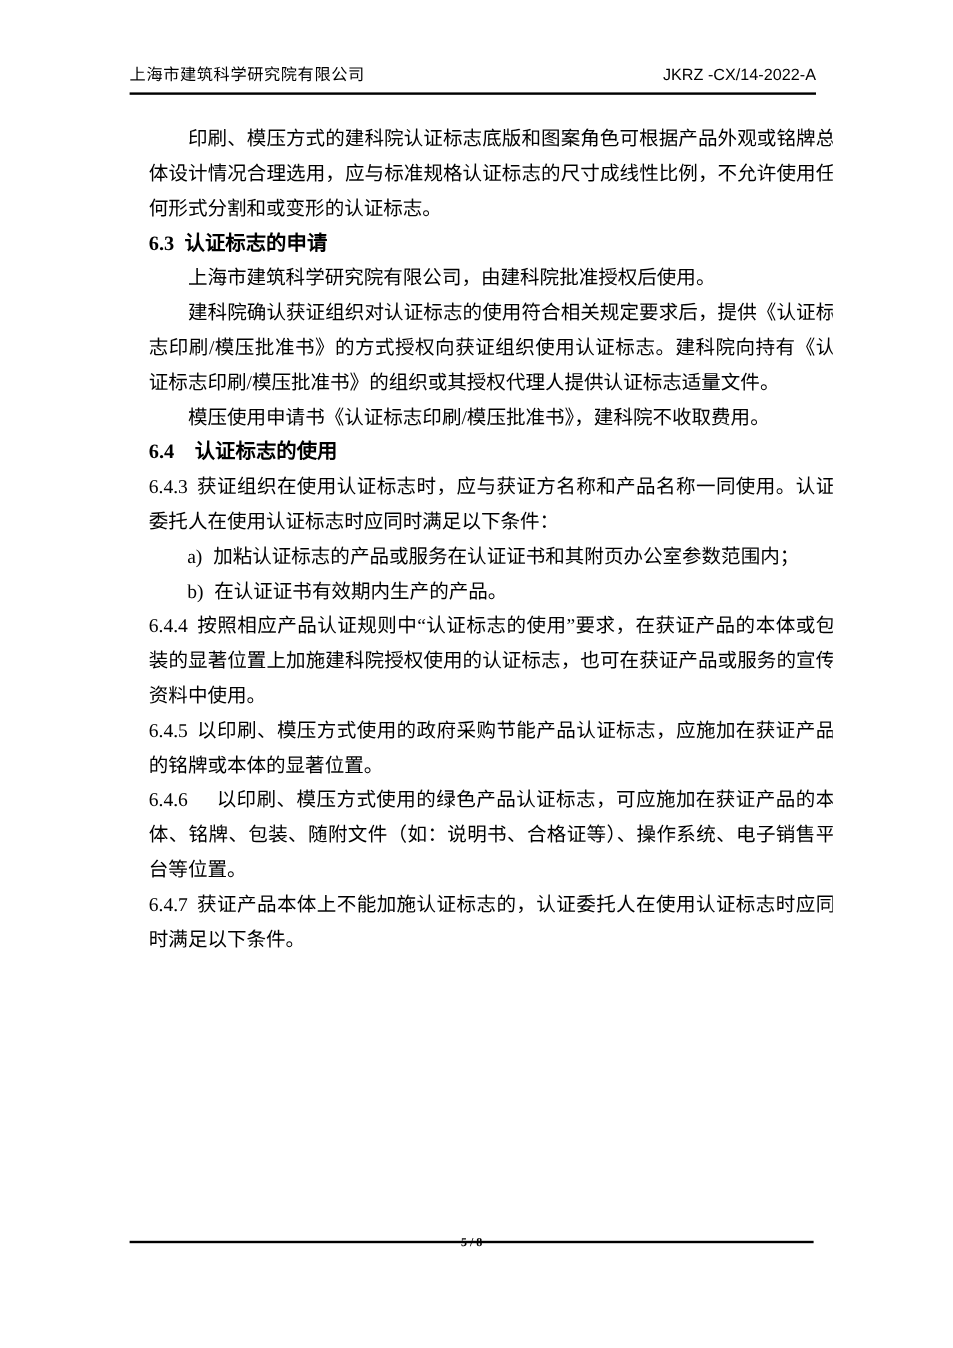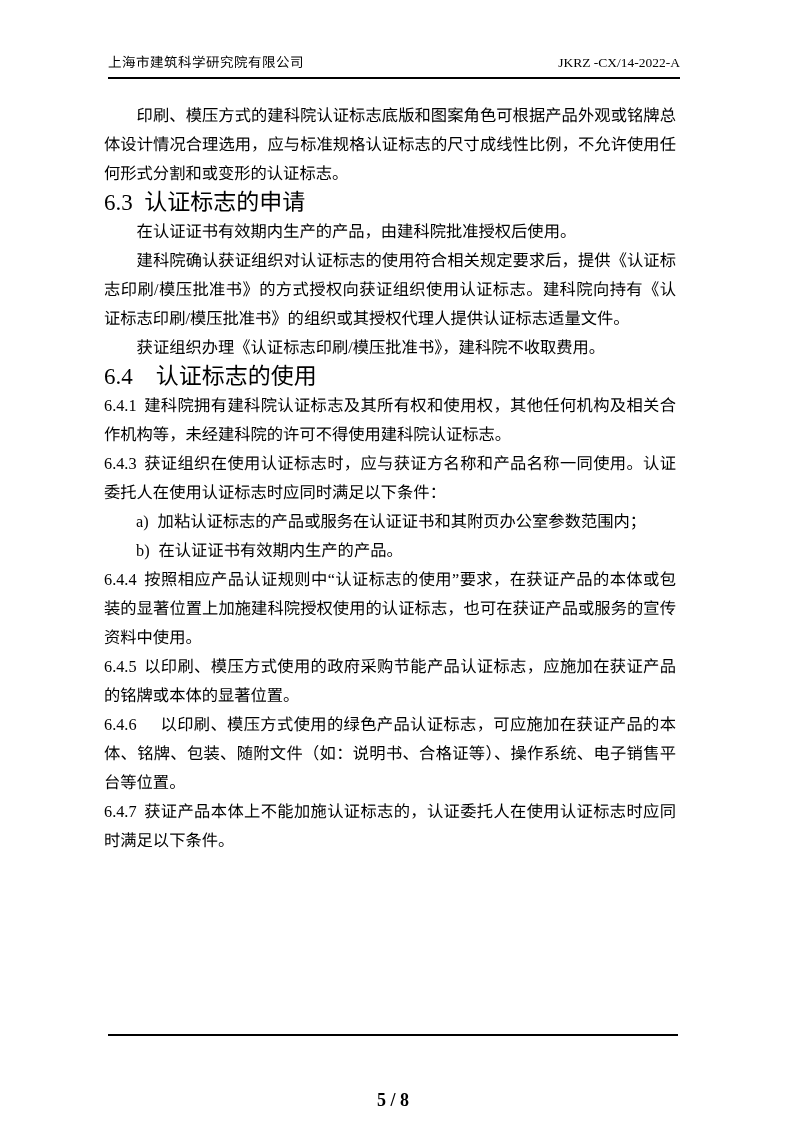--- a/index.html
+++ b/index.html
@@ -24,89 +24,86 @@
     top: 52px;
     display: flex;
     justify-content: space-between;
     align-items: flex-end;
     font-size: 13.5px;
     line-height: 22px;
     border-bottom: 2px solid #000000;
     padding-bottom: 3px;
   }
   .header .company { letter-spacing: 0.5px; }
-  .header .docnum { font-family: Liberation Serif, serif; }
+  .header .docnum { font-family: Liberation Sans, sans-serif; }
   
   .content {
     position: absolute;
-    left: 104px;
+    left: 124px;
     width: 572px;
     top: 101px;
     font-size: 16.3px;
     line-height: 29px;
     text-align: justify;
   }
   .content p { margin: 0; }
   .content p.indent { text-indent: 2em; }
   .content h3 {
     margin: 0;
-    font-size: 23px;
+    font-size: 17px;
     line-height: 29px;
-    font-weight: normal;
+    font-weight: bold;
     text-align: left;
   }
   .clause .num { margin-right: 0.45em; }
   .subitem {
     padding-left: 32px;
   }
   .subitem .num { margin-right: 0.55em; }
   
   .footer-divider {
     position: absolute;
     left: 108px;
     width: 570px;
     top: 1034px;
     border-top: 2px solid #000000;
   }
   .page-number {
     position: absolute;
     left: 108px;
     width: 570px;
-    top: 1091px;
+    top: 1027px;
     text-align: center;
-    font-size: 18px;
+    font-size: 10px;
     font-weight: bold;
     line-height: 18px;
   }
 </style>
 </head>
 <body>
 
 <div class="page">
 
   <div class="header">
     <span class="company">上海市建筑科学研究院有限公司</span>
     <span class="docnum">JKRZ -CX/14-2022-A</span>
   </div>
 
   <div class="content">
 
     <p class="indent">印刷、模压方式的建科院认证标志底版和图案角色可根据产品外观或铭牌总体设计情况合理选用，应与标准规格认证标志的尺寸成线性比例，不允许使用任何形式分割和或变形的认证标志。</p>
 
     <h3>6.3 认证标志的申请</h3>
 
-    <p class="indent">在认证证书有效期内生产的产品，由建科院批准授权后使用。</p>
+    <p class="indent">上海市建筑科学研究院有限公司，由建科院批准授权后使用。</p>
     <p class="indent">建科院确认获证组织对认证标志的使用符合相关规定要求后，提供《认证标志印刷/模压批准书》的方式授权向获证组织使用认证标志。建科院向持有《认证标志印刷/模压批准书》的组织或其授权代理人提供认证标志适量文件。</p>
-    <p class="indent">获证组织办理《认证标志印刷/模压批准书》，建科院不收取费用。</p>
+    <p class="indent">模压使用申请书《认证标志印刷/模压批准书》，建科院不收取费用。</p>
 
     <h3>6.4 认证标志的使用</h3>
 
-    <p class="clause">
-      <span class="num">6.4.1</span><span>建科院拥有建科院认证标志及其所有权和使用权，其他任何机构及相关合作机构等，未经建科院的许可不得使用建科院认证标志。</span>
-    </p>
 
 
     <p class="clause">
       <span class="num">6.4.3</span><span>获证组织在使用认证标志时，应与获证方名称和产品名称一同使用。认证委托人在使用认证标志时应同时满足以下条件：</span>
     </p>
     <p class="subitem">
       <span class="num">a)</span><span>加粘认证标志的产品或服务在认证证书和其附页办公室参数范围内；</span>
     </p>
     <p class="subitem">
       <span class="num">b)</span><span>在认证证书有效期内生产的产品。</span>

